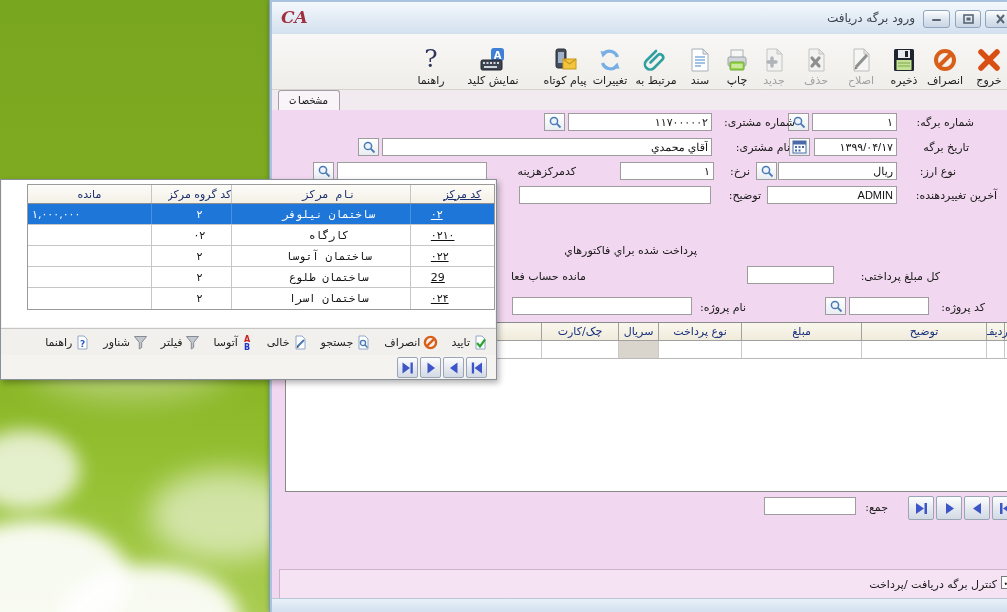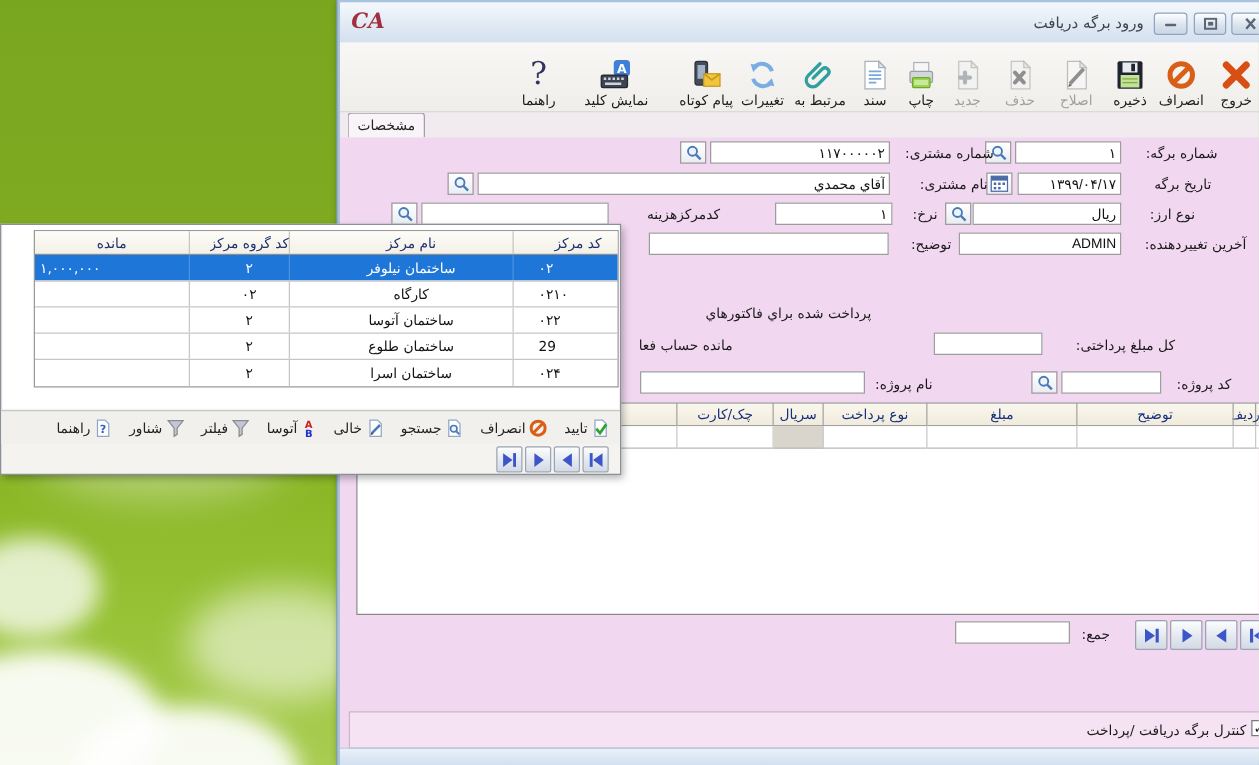--- a/index.html
+++ b/index.html
@@ -31,21 +31,21 @@
   .titem { position:absolute; top:3px; height:50px; display:flex; flex-direction:column; align-items:center;
            justify-content:flex-end; gap:1px; }
   .titem .ico { height:29px; display:flex; align-items:flex-end; }
   .titem .tlbl { font-size:11px; color:#1c1c1c; direction:rtl; white-space:nowrap; }
   .titem.disabled .tlbl { color:#a0a0a0; }
   .titem.disabled .ico { opacity:.75; }
 
   .tabstrip { position:absolute; left:0; top:88px; width:746px; height:20px; background:#f1ebef; }
   .tab { position:absolute; left:6px; top:0; width:62px; height:20px; background:#f8f4f7;
          border:1px solid #a89cab; border-bottom:none; border-radius:3px 3px 0 0;
-         display:flex; align-items:center; justify-content:center; color:#222; direction:rtl; }
+         display:flex; align-items:center; justify-content:center; color:#222; direction:rtl;font-family:Liberation Mono, monospace; }
   .panel { position:absolute; left:0; top:108px; width:746px; height:488px; background:#f1d7ef; }
 
   .lbl { position:absolute; direction:rtl; color:#1a1a1a; white-space:nowrap; font-size:11px; }
   .fld { position:absolute; height:18px; background:#fff; border:1px solid #9d9d9d; direction:rtl;
          font-size:11px; line-height:16px; padding:0 3px; color:#111; white-space:nowrap; overflow:hidden; }
   .sbtn { position:absolute; width:21px; height:18px; background:linear-gradient(180deg,#fff,#e9edf2);
           border:1px solid #9d9d9d; display:flex; align-items:center; justify-content:center; }
 
   
   .grid { position:absolute; left:13px; top:320px; width:735px; height:170px; background:#fff;
@@ -74,24 +74,24 @@
   
   .popup { position:absolute; left:0; top:179px; width:497px; height:201px; background:#f4f3f0;
            border:1px solid #8a9099; box-shadow:2px 3px 6px rgba(0,0,0,.3); z-index:50; }
   .pp-white { position:absolute; left:1px; top:0; width:493px; height:147px; background:#fff; }
   .pp-table { position:absolute; left:26px; top:4px; width:468px; border:1px solid #9a9a9a; background:#fff; }
   .pp-row { display:flex; direction:ltr; height:21px; border-bottom:1px solid #c6c6c6;gap:16px; }
   .pp-row.hdr { height:19px; border-bottom:1px solid #8e8e8e; background:linear-gradient(180deg,#fdfcf8,#f3f0e6); }
   .pp-row.hdr .pp-c { color:#1c2f6e; justify-content:center; }
   .pp-c { height:100%; border-right:1px solid #c6c6c6; direction:rtl; font-size:11px; color:#111;
           display:flex; align-items:center; overflow:hidden; white-space:nowrap; }
-  .pp-c:last-child { border-right:none; }
+  .pp-c:last-child { border-right:none;text-decoration:underline; }
   .c-bal { width:138px; justify-content:flex-end; padding-left:4px; padding-right:4px; }
   .c-grp { width:72px; justify-content:center; }
-  .c-name { width:183px; justify-content:center; }
+  .c-name { width:183px; justify-content:center;font-family:Liberation Mono, monospace; }
   .c-code { width:75px; justify-content:flex-start; padding-left:4px; direction:ltr; }
   .pp-row.sel { background:#1e76d8; }
   .pp-row.sel .pp-c { color:#fff; border-right-color:#4a90e0; }
   .pp-btnbar { position:absolute; left:0; top:148px; width:495px; height:27px; background:#f1f0ed;
                border-top:1px solid #c6c6c6; display:flex; direction:rtl; align-items:center;
                padding:0 8px; gap:13px; }
   .pp-btn { display:flex; direction:rtl; align-items:center; gap:3px; color:#222; cursor:default; }
   .pp-navbar { position:absolute; left:0; top:175px; width:495px; height:26px; }
   .pp-nav { position:absolute; left:396px; top:2px; display:flex; gap:2px; }
   .pp-nav .navbtn { width:21px; height:21px; }

